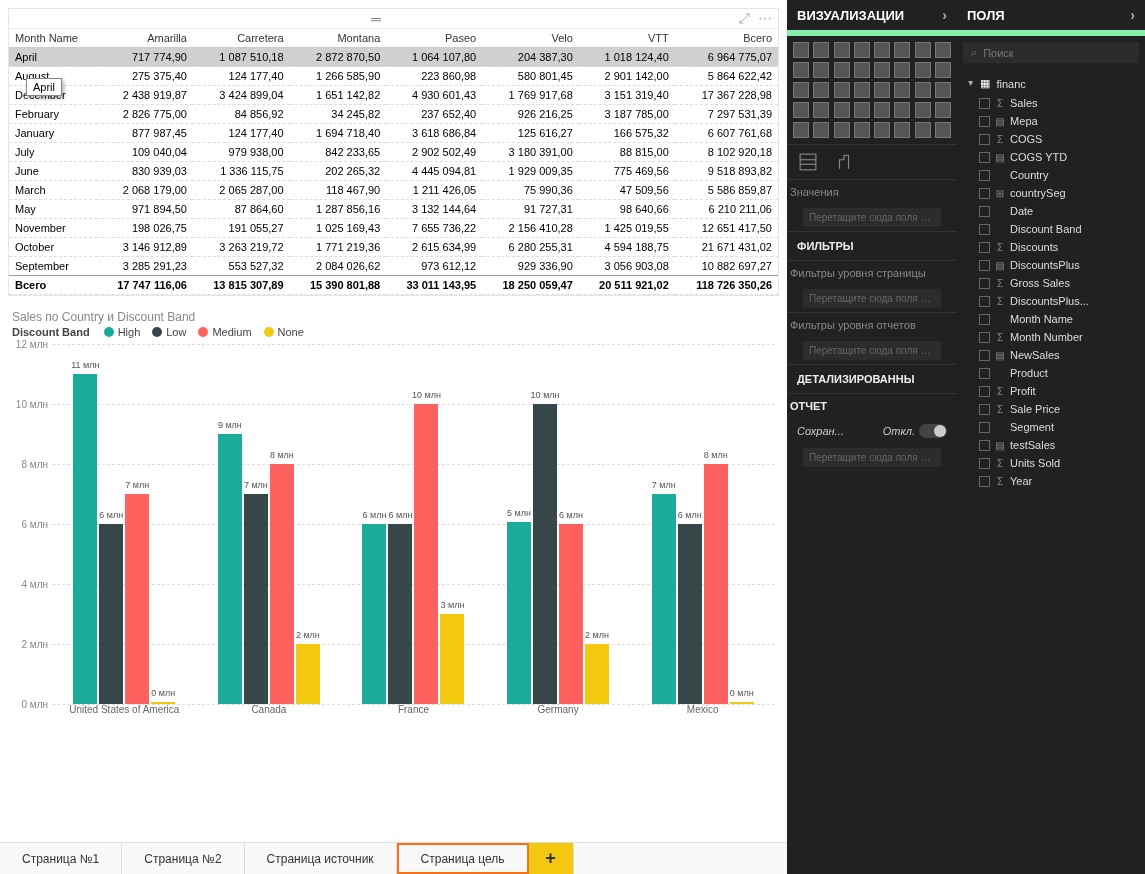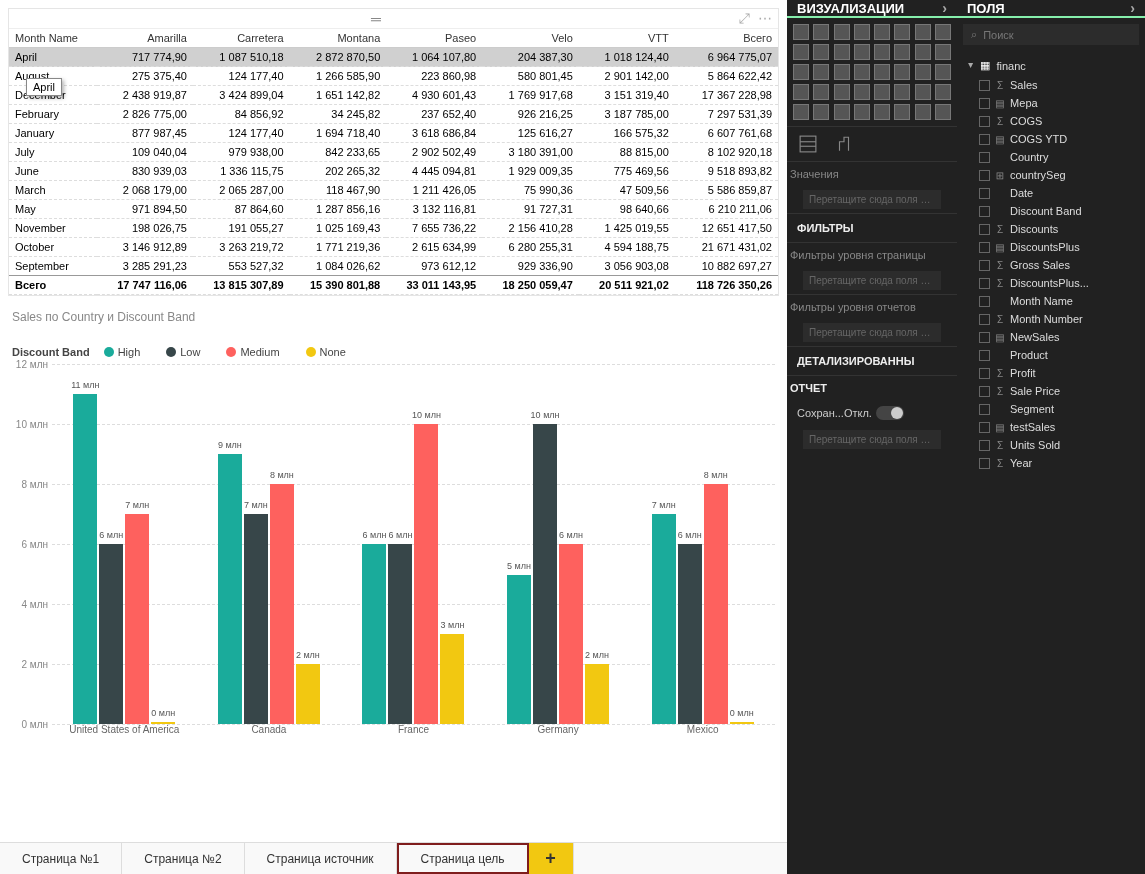--- a/index.html
+++ b/index.html
@@ -13,49 +13,49 @@
 .table-visual { border: 1px solid #e5e5e5; margin-bottom: 10px; }
 table { width: 100%; border-collapse: collapse; font-size: 11px; }
 th, td { padding: 3px 6px; text-align: right; border-bottom: 1px dashed #ddd; white-space: nowrap; }
 th:first-child, td:first-child { text-align: left; }
 th { font-weight: normal; color: #333; border-bottom: 1px solid #ccc; }
 tr.highlight td { background: #d0d0d0; }
 tr.total td { font-weight: bold; border-top:1px solid #999; }
 .tooltip { position:absolute; left:26px; top:78px; background:#fff; border:1px solid #888; padding:2px 6px; font-size:11px; box-shadow:2px 2px 4px rgba(0,0,0,.3); }
 
 .chart-visual { height: 460px; padding: 4px; position: relative; }
-.chart-title { font-size: 12px; color: #888; margin-bottom: 22px; }
+.chart-title { font-size: 12px; color: #888; margin-bottom: 2px; }
 .legend { display: flex; gap: 14px; font-size: 11px; color: #444; margin-bottom: 6px; }
 .legend-item { display: flex; align-items: center; gap: 4px; }
 .swatch { width: 10px; height: 10px; border-radius: 50%; }
 .chart-plot { position: relative; height: 380px; margin-left: 40px; }
 .y-axis { position: absolute; left: -40px; top: 0; bottom: 20px; width: 40px; }
 .y-tick { position: absolute; right: 4px; font-size: 10px; color: #888; transform: translateY(-50%); }
 .gridline { position: absolute; left: 0; right: 0; border-top: 1px dashed #ddd; }
 .groups { position: absolute; left: 0; right: 0; top: 0; bottom: 20px; display: flex; justify-content: space-around; align-items: flex-end; }
 .group { display: flex; align-items: flex-end; gap: 2px; width: 120px; justify-content: center; position: relative; }
 .bar { width: 24px; position: relative; }
 .bar-label { position: absolute; top: -14px; left: 50%; transform: translateX(-50%); font-size: 9px; color: #555; white-space: nowrap; }
 .x-axis { position: absolute; left: 0; right: 0; bottom: 0; height: 20px; display: flex; justify-content: space-around; }
 .x-label { width: 120px; text-align: center; font-size: 10px; color: #666; }
 
 .tabs { display: flex; background: #f9f9f9; border-top: 1px solid #ddd; height: 32px; align-items: stretch; }
 .tab { padding: 0 22px; display: flex; align-items: center; border-right: 1px solid #ddd; font-size: 12px; color: #333; cursor: pointer; }
-.tab.active { border: 2px solid #7f1d1d; }
+.tab.active { border: 2px solid #f97316; }
 .tab.add { background: #f2c811; width: 32px; justify-content: center; font-size: 18px; font-weight:bold;}
 
 .right-panel { width: 170px; background: #212121; color: #ccc; display: flex; flex-direction: column; font-size: 11px; }
 .right-panel.fields { width: 188px; }
-.panel-header { padding: 0 10px; font-size: 13px; font-weight: bold; color: #fff; display: flex; justify-content: space-between; align-items: center; border-bottom: 2px solid #86efac; }
+.panel-header { padding: 7px 10px; font-size: 13px; font-weight: bold; color: #fff; display: flex; justify-content: space-between; align-items: center; border-bottom: 6px solid #86efac; }
 .viz-icons { padding: 6px; display: grid; grid-template-columns: repeat(8, 1fr); gap: 4px; }
 .viz-icon { width: 16px; height: 16px; background: #555; border:1px solid #777; cursor: pointer; }
 .sub-row { padding: 6px 3px; color: #888; border-top:1px solid #333; }
 .dropzone { margin: 4px 16px; padding: 4px 6px; background: #2c2c2c; color: #666; font-size: 10px; overflow:hidden; text-overflow:ellipsis; white-space:nowrap;}
 .section-title { padding: 8px 10px; font-weight: bold; color: #eee; border-top: 1px solid #333; }
-.toggle-row { padding: 6px 10px; display: flex; align-items: center; }
+.toggle-row { padding: 6px 10px; display: flex; justify-content: space-between; align-items: center; font-style: italic; }
 .toggle { width: 28px; height: 14px; background: #444; border-radius: 7px; position: relative; }
 .toggle::after { content: ''; position: absolute; right: 1px; top: 1px; width: 12px; height: 12px; background: #ccc; border-radius: 50%; }
 
 .search-box { margin: 6px; background: #2c2c2c; padding: 4px 8px; display: flex; align-items: center; gap: 6px; color: #777; }
 .field-tree { flex: 1; overflow: auto; padding:4px 0;}
 .tree-table { padding: 4px 12px; display: flex; align-items: center; gap: 6px; color: #fff; cursor: pointer; }
 .tree-field { padding: 3px 10px 3px 22px; display: flex; align-items: center; gap: 5px; cursor: pointer; }
 .checkbox { width: 11px; height: 11px; border: 1px solid #666; flex-shrink:0;}
 .sigma { color: #888; font-size: 10px; width:10px; text-align:center; flex-shrink:0;}
 .field-name { color: #ddd; overflow:hidden; text-overflow:ellipsis; white-space:nowrap;}
@@ -170,21 +170,21 @@
               <td>1 211 426,05</td>
               <td>75 990,36</td>
               <td>47 509,56</td>
               <td>5 586 859,87</td>
             </tr>
             <tr>
               <td>May</td>
               <td>971 894,50</td>
               <td>87 864,60</td>
               <td>1 287 856,16</td>
-              <td>3 132 116,81</td>
+              <td>3 132 144,64</td>
               <td>91 727,31</td>
               <td>98 640,66</td>
               <td>6 210 211,06</td>
             </tr>
             <tr>
               <td>November</td>
               <td>198 026,75</td>
               <td>191 055,27</td>
               <td>1 025 169,43</td>
               <td>7 655 736,22</td>
@@ -199,21 +199,21 @@
               <td>1 771 219,36</td>
               <td>2 615 634,99</td>
               <td>6 280 255,31</td>
               <td>4 594 188,75</td>
               <td>21 671 431,02</td>
             </tr>
             <tr>
               <td>September</td>
               <td>3 285 291,23</td>
               <td>553 527,32</td>
-              <td>1 084 026,62</td>
+              <td>2 084 026,62</td>
               <td>973 612,12</td>
               <td>929 336,90</td>
               <td>3 056 903,08</td>
               <td>10 882 697,27</td>
             </tr>
             <tr class="total">
               <td>Всего</td>
               <td>17 747 116,06</td>
               <td>13 815 307,89</td>
               <td>15 390 801,88</td>
@@ -224,21 +224,21 @@
             </tr>
           </tbody>
       </table>
     </div>
     <div class="tooltip">April</div>
 
     <div class="chart-visual">
       <div class="chart-title">Sales по Country и Discount Band</div>
       <div class="legend">
         <span style="font-weight:bold">Discount Band</span>
-        <span id="legend-items" style="display: flex; gap: 26px;">
+        <span id="legend-items" style="display: flex; gap: 12px;">
             <span class="legend-item">
               <span class="swatch" style="background: rgb(26, 171, 155);"></span>
               <span>High</span>
             </span>
             <span class="legend-item">
               <span class="swatch" style="background: rgb(55, 70, 73);"></span>
               <span>Low</span>
             </span>
             <span class="legend-item">
               <span class="swatch" style="background: rgb(254, 97, 94);"></span>
@@ -306,21 +306,21 @@
                 <div class="bar-label">6 млн</div>
               </div>
               <div class="bar" style="height: 300px; background: rgb(254, 97, 94);">
                 <div class="bar-label">10 млн</div>
               </div>
               <div class="bar" style="height: 90px; background: rgb(242, 200, 17);">
                 <div class="bar-label">3 млн</div>
               </div>
             </div>
             <div class="group">
-              <div class="bar" style="height: 149px; background: rgb(26, 171, 155); margin-top: 31px;">
+              <div class="bar" style="height: 182px; background: rgb(26, 171, 155); margin-top: 31px;">
                 <div class="bar-label">5 млн</div>
               </div>
               <div class="bar" style="height: 300px; background: rgb(55, 70, 73);">
                 <div class="bar-label">10 млн</div>
               </div>
               <div class="bar" style="height: 180px; background: rgb(254, 97, 94);">
                 <div class="bar-label">6 млн</div>
               </div>
               <div class="bar" style="height: 60px; background: rgb(242, 200, 17);">
                 <div class="bar-label">2 млн</div>

